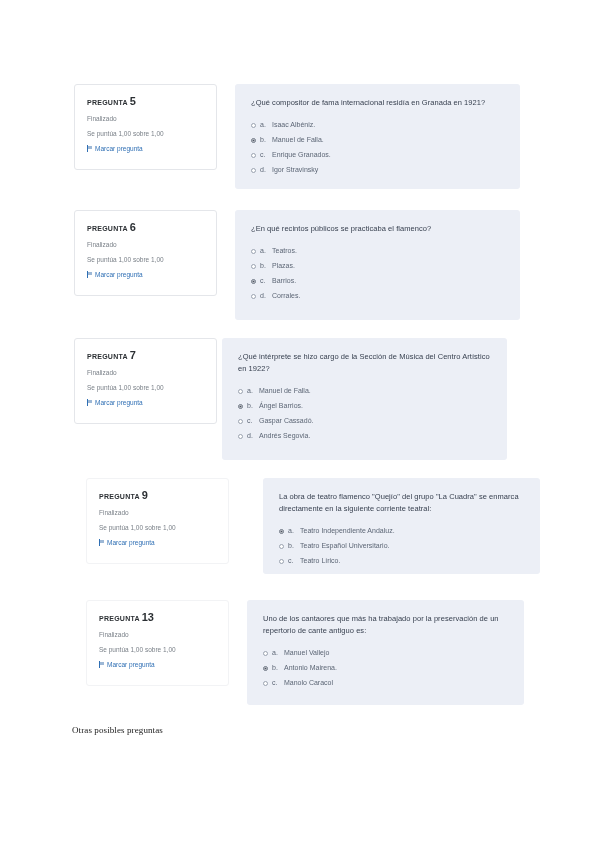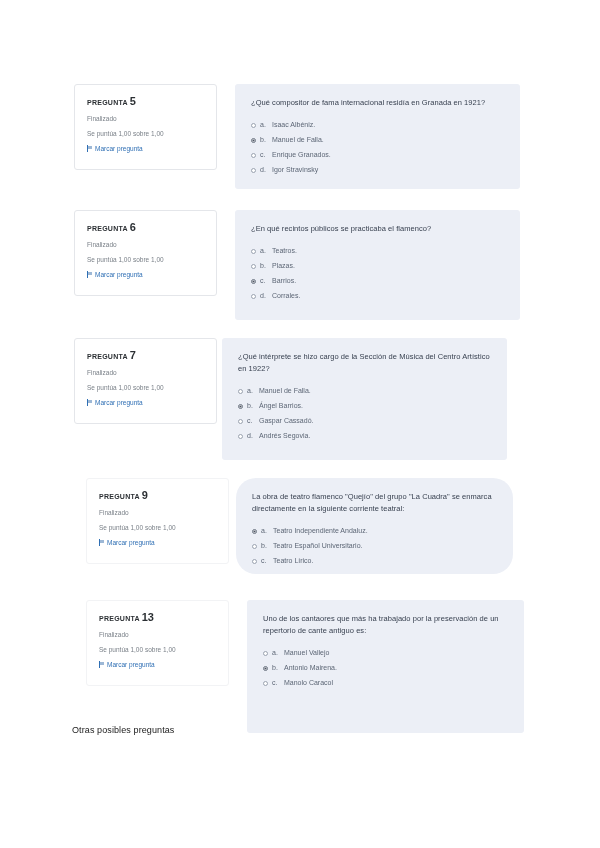--- a/index.html
+++ b/index.html
@@ -159,20 +159,21 @@
 
   
   .footer-note {
     position: absolute;
     left: 72px;
     top: 723px;
     font-size: 9px;
     color: #1a1a1a;
     line-height: 14px;
     letter-spacing: 0.1px;
+    font-family: Liberation Serif, serif;
   }
 </style>
 </head>
 <body>
 
 <div class="page">
 
   <div class="qblock" style="left:74px; top:84px;">
     <div class="qinfo" style="width:143px; height:86px;">
       <p class="q-label">
@@ -299,21 +300,21 @@
         <span>PREGUNTA</span>
         <span class="qnum">9</span>
       </p>
       <p class="q-state">Finalizado</p>
       <p class="q-grade">Se puntúa 1,00 sobre 1,00</p>
       <div class="q-flag">
         <span class="flag-icon"></span>
         <span>Marcar pregunta</span>
       </div>
     </div>
-    <div class="qpanel" style="width:277px; height:96px; margin-left:7px;border-radius:20px;">
+    <div class="qpanel" style="width:277px; height:96px; margin-left:34px;">
       <p class="qtext">La obra de teatro flamenco "Quejío" del grupo "La Cuadra" se enmarca directamente en la siguiente corriente teatral:</p>
       <ul class="answers">
         <li class="answer">
           <span class="radio checked"></span>
           <span class="ltr">a.</span>
           <span class="atext">Teatro Independiente Andaluz.</span>
         </li>
         <li class="answer">
           <span class="radio"></span>
           <span class="ltr">b.</span>
@@ -334,21 +335,21 @@
         <span>PREGUNTA</span>
         <span class="qnum">13</span>
       </p>
       <p class="q-state">Finalizado</p>
       <p class="q-grade">Se puntúa 1,00 sobre 1,00</p>
       <div class="q-flag">
         <span class="flag-icon"></span>
         <span>Marcar pregunta</span>
       </div>
     </div>
-    <div class="qpanel" style="width:277px; height:133px; margin-left:18px;">
+    <div class="qpanel" style="width:277px; height:105px; margin-left:18px;">
       <p class="qtext">Uno de los cantaores que más ha trabajado por la preservación de un repertorio de cante antiguo es:</p>
       <ul class="answers">
         <li class="answer">
           <span class="radio"></span>
           <span class="ltr">a.</span>
           <span class="atext">Manuel Vallejo</span>
         </li>
         <li class="answer">
           <span class="radio checked"></span>
           <span class="ltr">b.</span>

